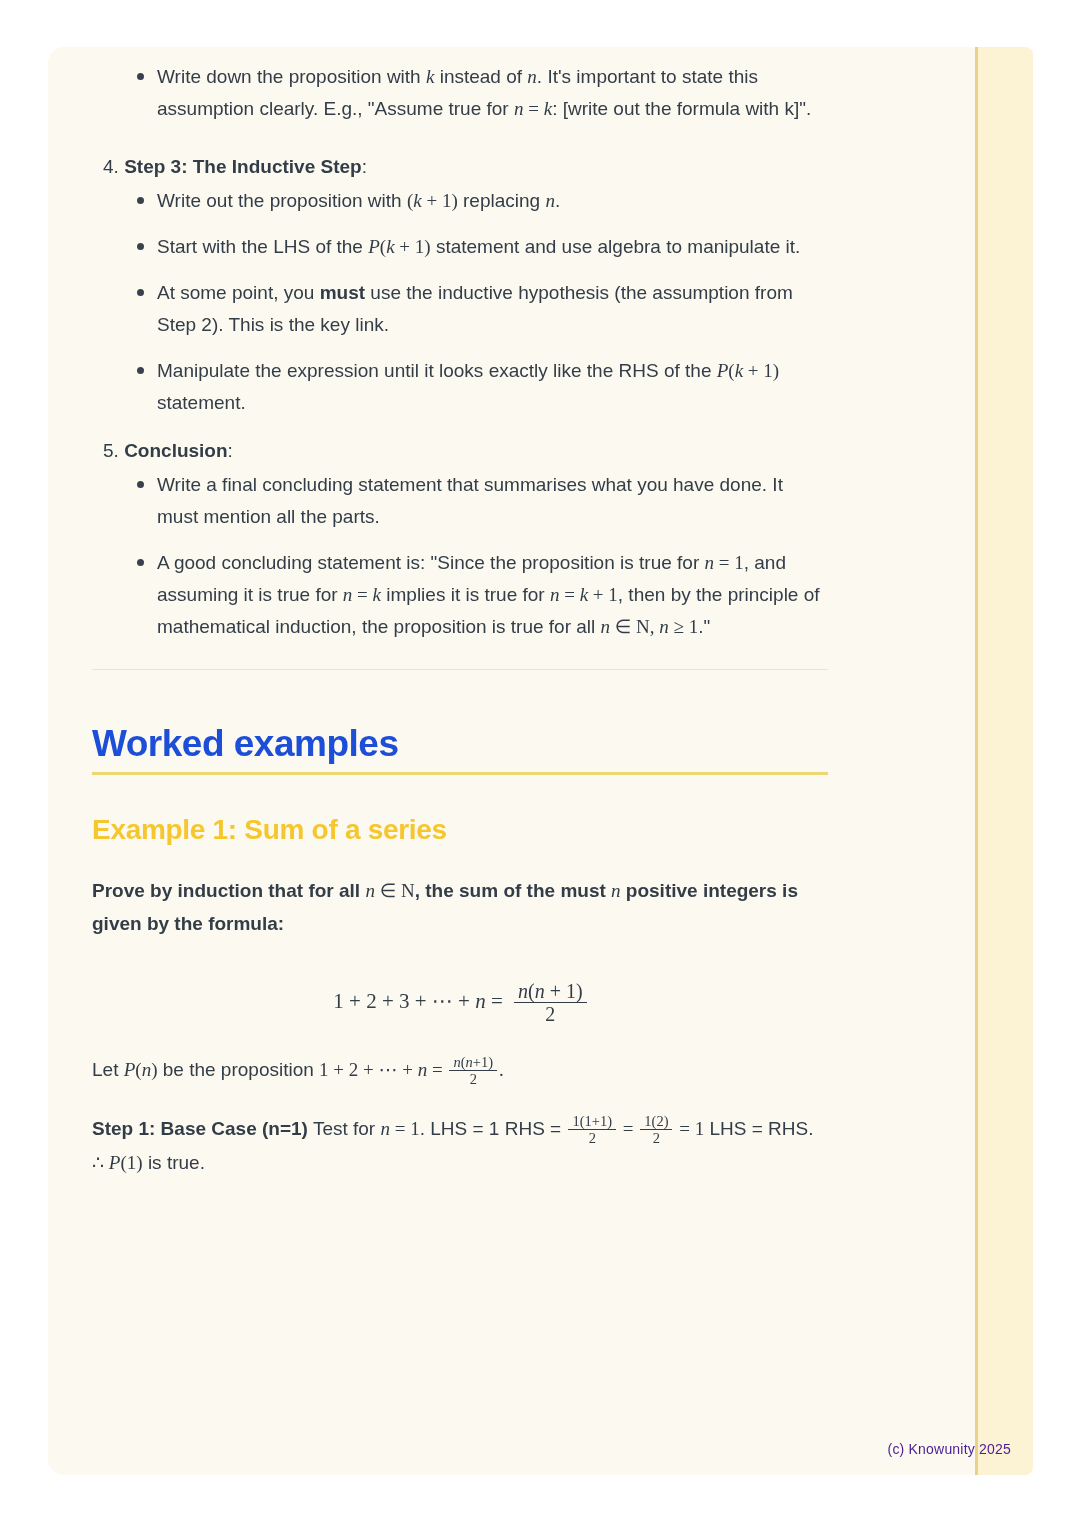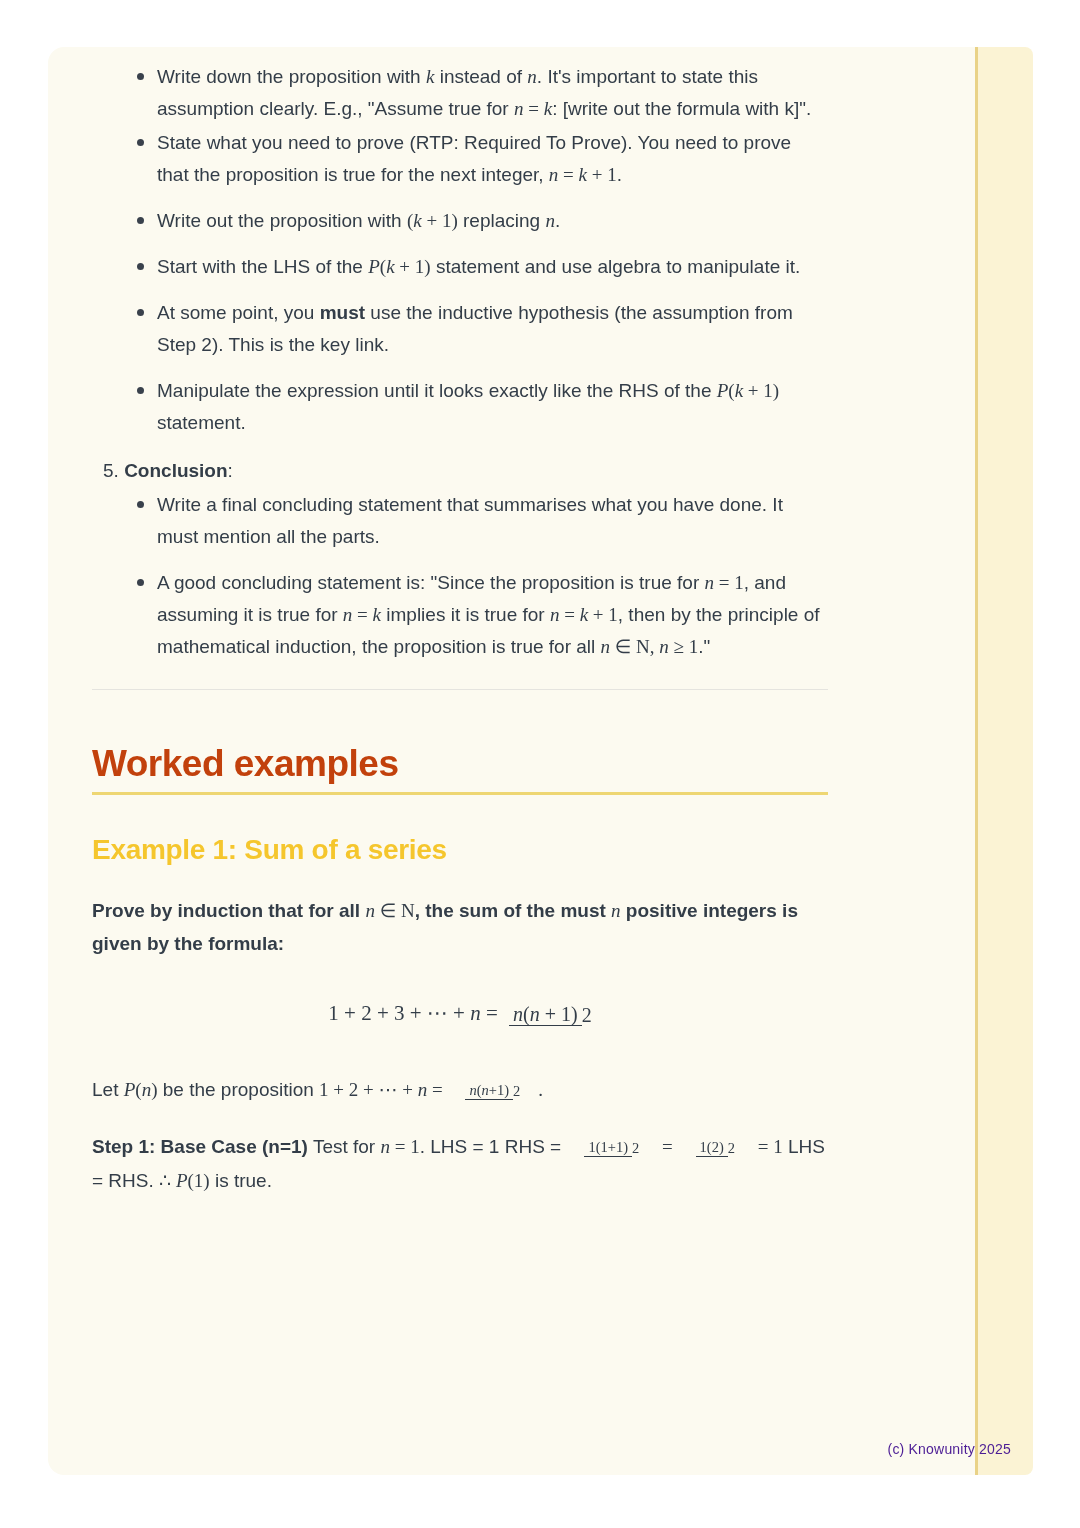--- a/index.html
+++ b/index.html
@@ -18,41 +18,41 @@
     border-radius:0 8px 8px 0;
   }
   .content{
     position:absolute;left:44px;top:12px;width:736px;
     font-size:19px;line-height:32px;
   }
   .b{font-weight:700;}
   .math,.frac{font-family:"Liberation Serif",serif;}
   .math i{font-style:italic;}
   .frac{
-    display:inline-flex;flex-direction:row;text-align:center;
-    vertical-align:middle;line-height:1.12;align-items:flex-end;
+    display:inline-flex;flex-direction:column;text-align:center;
+    vertical-align:middle;line-height:1.12;
   }
   .frac .num{display:block;border-bottom:1.4px solid #333D48;padding:0 4px;}
   .frac .den{display:block;}
-  .frac.sm{font-size:14.5px;margin:0 18px;}
+  .frac.sm{font-size:14.5px;margin:0 2px;}
   .frac.lg{font-size:20px;margin-left:6px;}
   .blist{margin:0;padding:0;list-style:none;}
   .blist li{display:flex;margin:14px 0 0 0;}
   .blist li:first-child{margin-top:2px;}
   .dot{
     flex:0 0 auto;width:7px;height:7px;border-radius:50%;
     background:#39414C;margin:12px 13px 0 45px;
   }
   .li-text{flex:1;}
   .num-heading{margin:16px 0 0 11px;}
   .num-heading.first{margin-top:26px;}
   .divider{height:1px;background:#E5E4DF;margin-top:26px;}
   .h1{
     margin-top:52px;font-size:37px;line-height:43px;font-weight:700;
-    color:#c2410c;letter-spacing:-0.5px;
+    color:#1d4ed8;letter-spacing:-0.5px;
   }
   .h1-rule{height:3px;background:#EED672;margin-top:7px;}
   .h2{
     margin-top:39px;font-size:28px;line-height:32px;font-weight:700;
     color:#F5C62D;letter-spacing:-0.3px;
   }
   .statement{margin-top:28px;line-height:33px;}
   .equation{
     margin-top:40px;text-align:center;font-size:21px;line-height:1.2;
     min-height:52px;
@@ -73,26 +73,23 @@
 
   <div class="content">
 
     <ul class="blist">
       <li>
         <span class="dot"></span>
         <span class="li-text"><span>Write down the proposition with </span><span class="math"><i>k</i></span><span> instead of </span><span class="math"><i>n</i></span><span>. It's important to state this assumption clearly. E.g., "Assume true for </span><span class="math"><i>n</i> = <i>k</i></span><span>: [write out the formula with k]".</span></span>
       </li>
     </ul>
 
+    <div class="num-heading first"><span>4. </span><span class="b">Step 3: The Inductive Step</span><span>:</span></div>
 
     <ul class="blist">
-      <li>
-        <span class="dot"></span>
-        <span class="li-text"><span>State what you need to prove (RTP: Required To Prove). You need to prove that the proposition is true for the next integer, </span><span class="math"><i>n</i> = <i>k</i> + 1</span><span>.</span></span>
-      </li>
       <li>
         <span class="dot"></span>
         <span class="li-text"><span>Write out the proposition with </span><span class="math">(<i>k</i> + 1)</span><span> replacing </span><span class="math"><i>n</i></span><span>.</span></span>
       </li>
       <li>
         <span class="dot"></span>
         <span class="li-text"><span>Start with the LHS of the </span><span class="math"><i>P</i>(<i>k</i> + 1)</span><span> statement and use algebra to manipulate it.</span></span>
       </li>
       <li>
         <span class="dot"></span>

